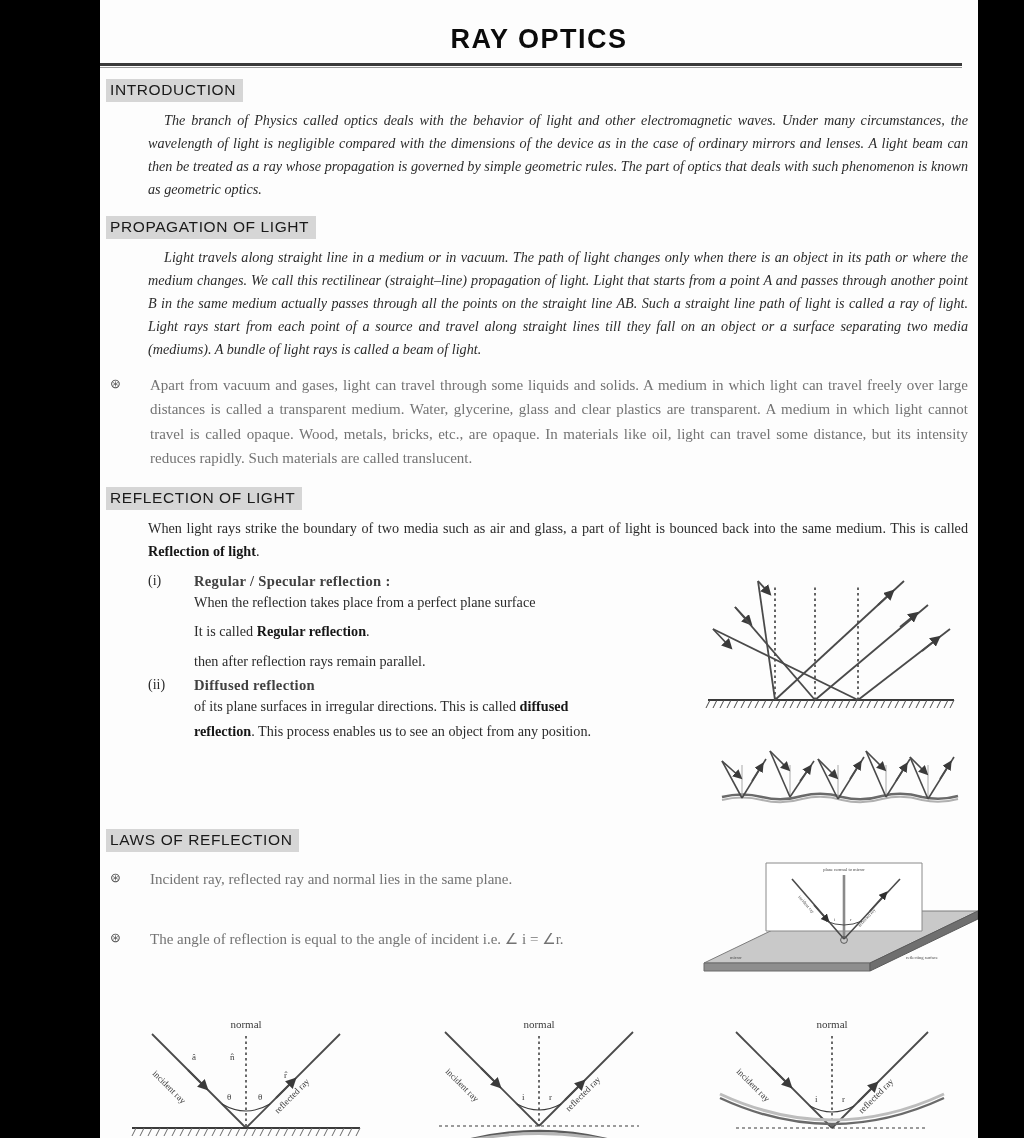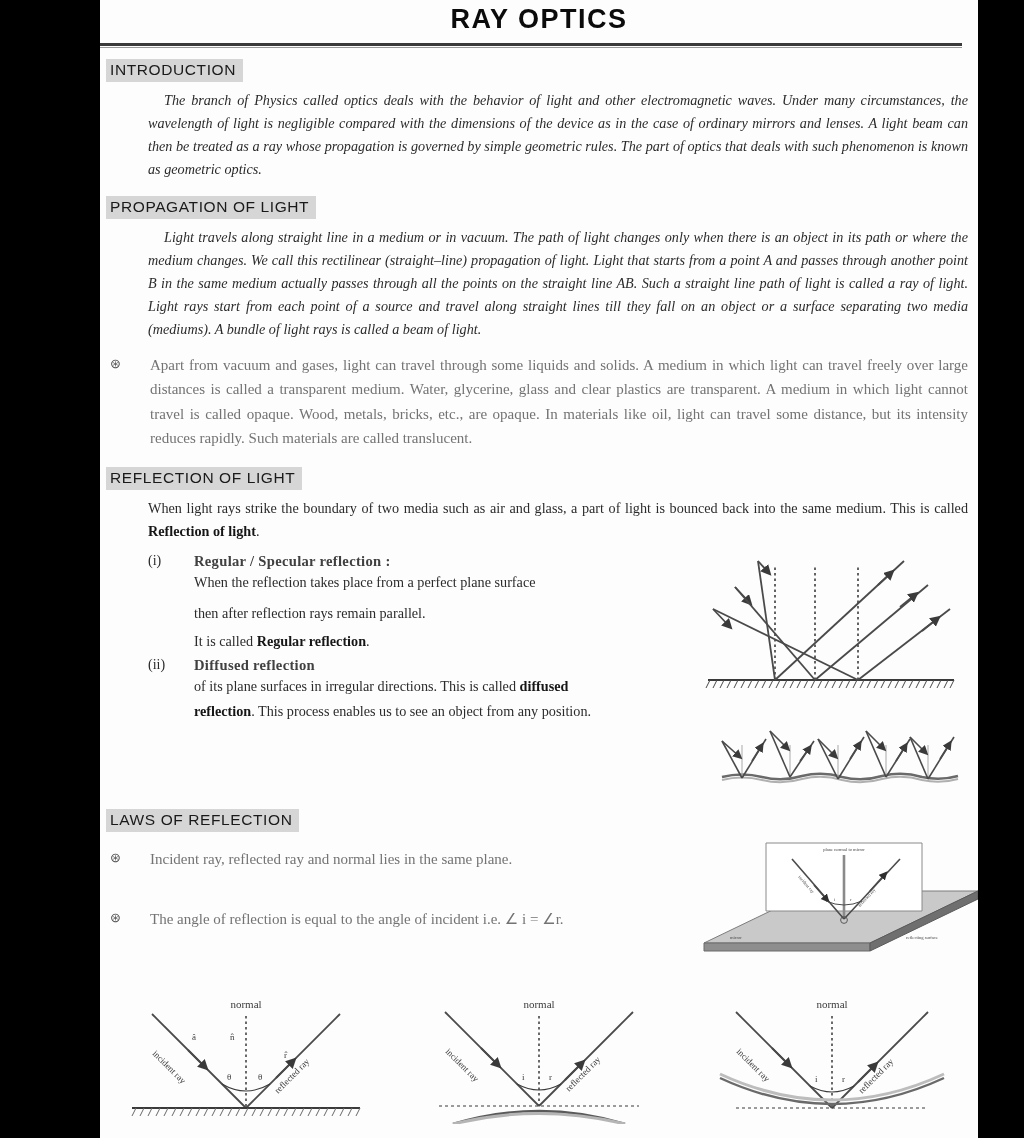--- a/index.html
+++ b/index.html
@@ -7,21 +7,21 @@
     width:1024px;height:1138px;background:#000;overflow:hidden;
     font-family:"Liberation Serif", serif;
   }
   .page{
     position:absolute;left:100px;top:0;width:878px;height:1138px;
     background:#fdfdfd;overflow:hidden;
   }
   .title{
     text-align:center;font-family:"Liberation Sans", sans-serif;
     font-weight:bold;font-size:27px;letter-spacing:1.5px;
-    color:#0b0b0b;padding-top:4px;padding-bottom:6px;
+    color:#0b0b0b;padding-top:24px;padding-bottom:6px;
   }
   .rule{height:3px;background:#3a3a3a;margin:2px 8px 0 0;width:862px;}
   .rule.thin{height:1px;background:#9a9a9a;margin-top:1px;}
   .sec{
     display:inline-block;background:#d6d6d6;color:#1a1a1a;
     font-family:"Liberation Sans", sans-serif;font-size:15.5px;
     letter-spacing:.6px;padding:2px 7px 3px 4px;margin:11px 0 3px 6px;
   }
   .para{
     font-size:14.2px;line-height:1.62;color:#2b2b2b;
@@ -76,22 +76,22 @@
   <div class="para"><span>When light rays strike the boundary of two media such as air and glass, a part of  light is bounced back into the same medium. This is called </span><b class="ib">Reflection of light</b><span>.</span></div>
 
   <div class="twocol">
     <div class="lcol">
 
       <div class="numrow">
         <div class="num">(i)</div>
         <div class="numbody">
           <div class="subhead">Regular / Specular reflection :</div>
           <div class="sline">When the reflection takes place from a perfect plane surface</div>
+          <div class="sline" style="margin-top:4px;"><span>It is called </span><b class="ib">Regular reflection</b><span>.</span></div>
           <div class="sline" style="margin-top:6px;">then after reflection rays remain parallel.</div>
-          <div class="sline" style="margin-top:4px;"><span>It is called </span><b class="ib">Regular reflection</b><span>.</span></div>
         </div>
       </div>
 
       <div class="numrow" style="margin-top:4px;">
         <div class="num">(ii)</div>
         <div class="numbody">
           <div class="subhead">Diffused  reflection</div>
           <div class="sline"><span>of its plane surfaces in irregular directions. This is called </span><b class="ib">diffused</b></div>
           <div class="sline"><b class="ib">reflection</b><span>. This process enables us to see an object from any position.</span></div>
         </div>

